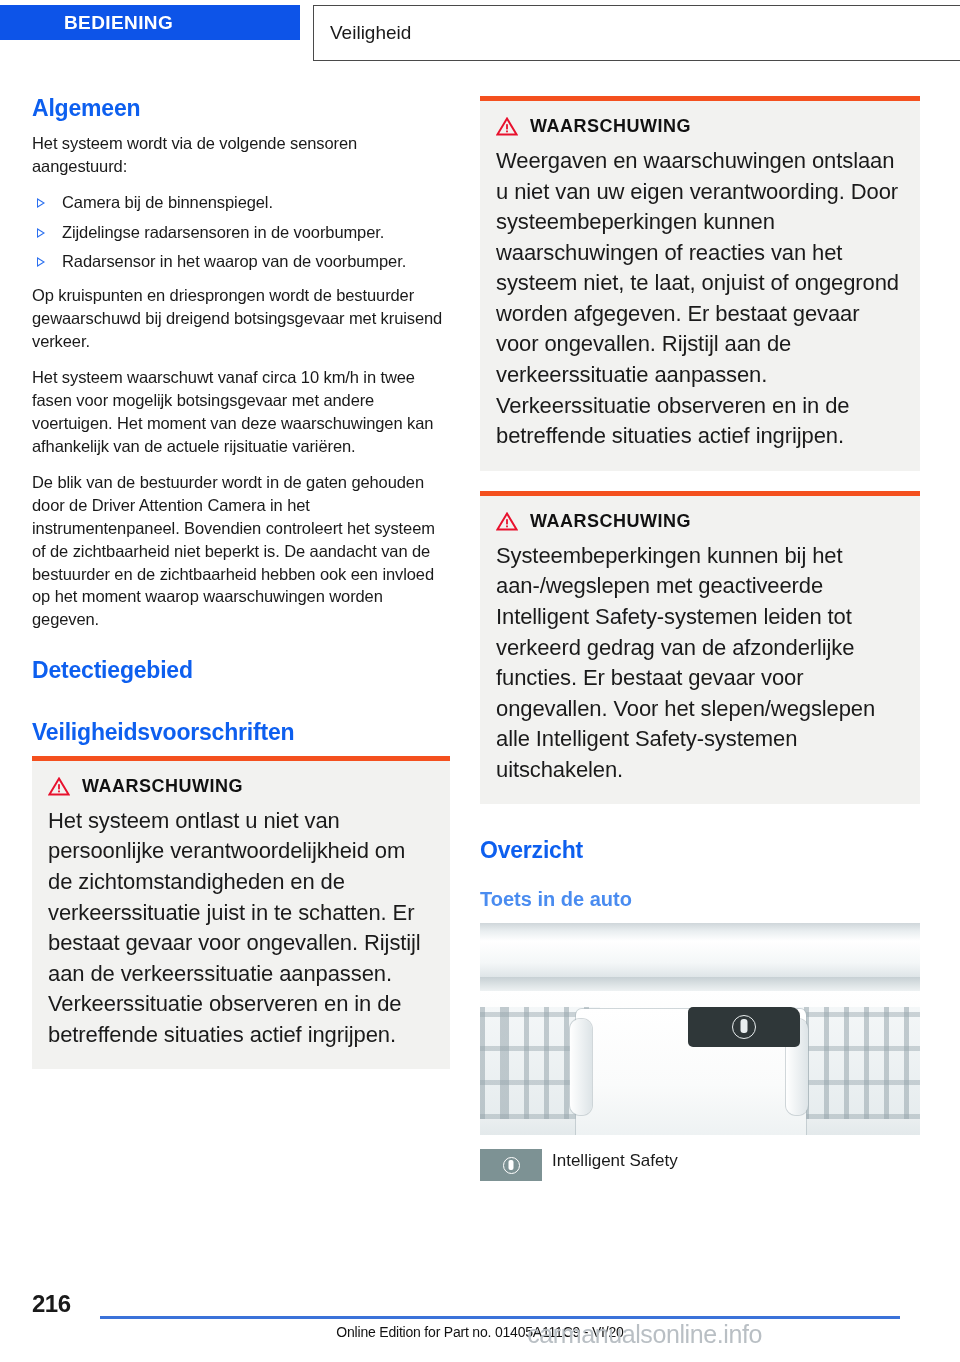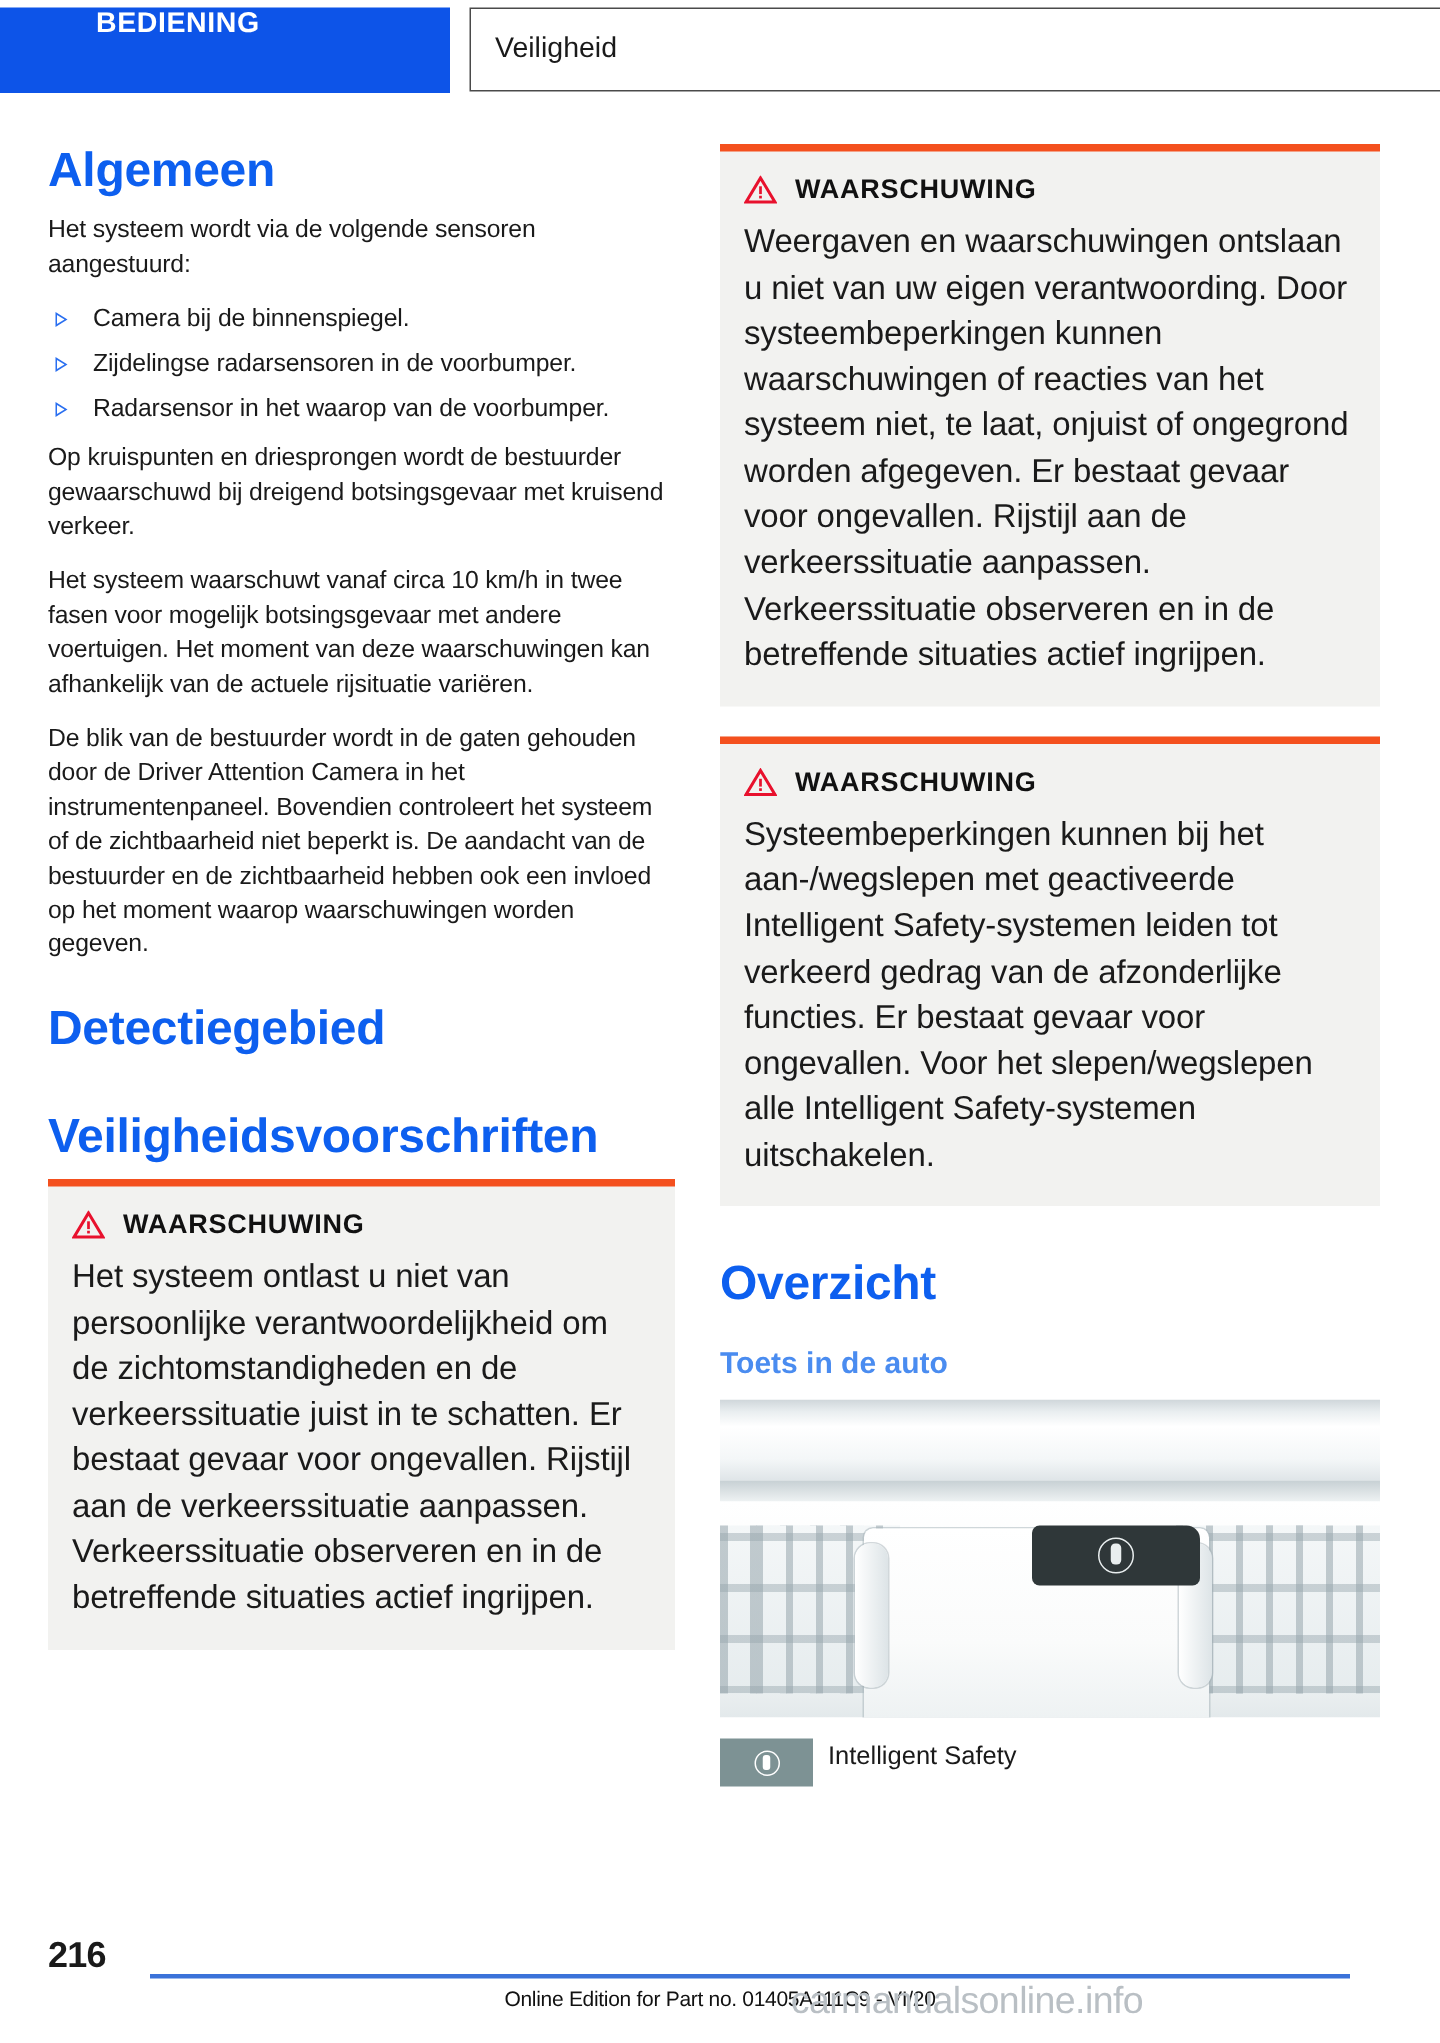--- a/index.html
+++ b/index.html
@@ -22,24 +22,24 @@
     top: 5px;
     left: 0;
     width: 960px;
     height: 58px;
   }
   .header-tab {
     position: absolute;
     left: 0;
     top: 0;
     width: 300px;
-    height: 57px;
+    height: 35px;
     background: #0d54e8;
     display: flex;
-    align-items: flex-start;
+    align-items: center;
   }
   .header-tab-label {
     color: #ffffff;
     font-size: 19px;
     font-weight: bold;
     letter-spacing: 0.4px;
     margin-left: 64px;
   }
   .header-box {
     position: absolute;
@@ -61,21 +61,21 @@
 
   
   .col {
     position: absolute;
     top: 96px;
   }
   .col-left  { left: 32px;  width: 418px; }
   .col-right { left: 480px; width: 440px; }
 
   h2.sec-title {
-    font-size: 32px;
+    font-size: 23px;
     font-weight: bold;
     color: #0d5fef;
     margin: 0 0 10px 0;
     line-height: 1.12;
     letter-spacing: -0.2px;
   }
   h3.sub-title {
     font-size: 20px;
     font-weight: bold;
     color: #4a8cf0;

